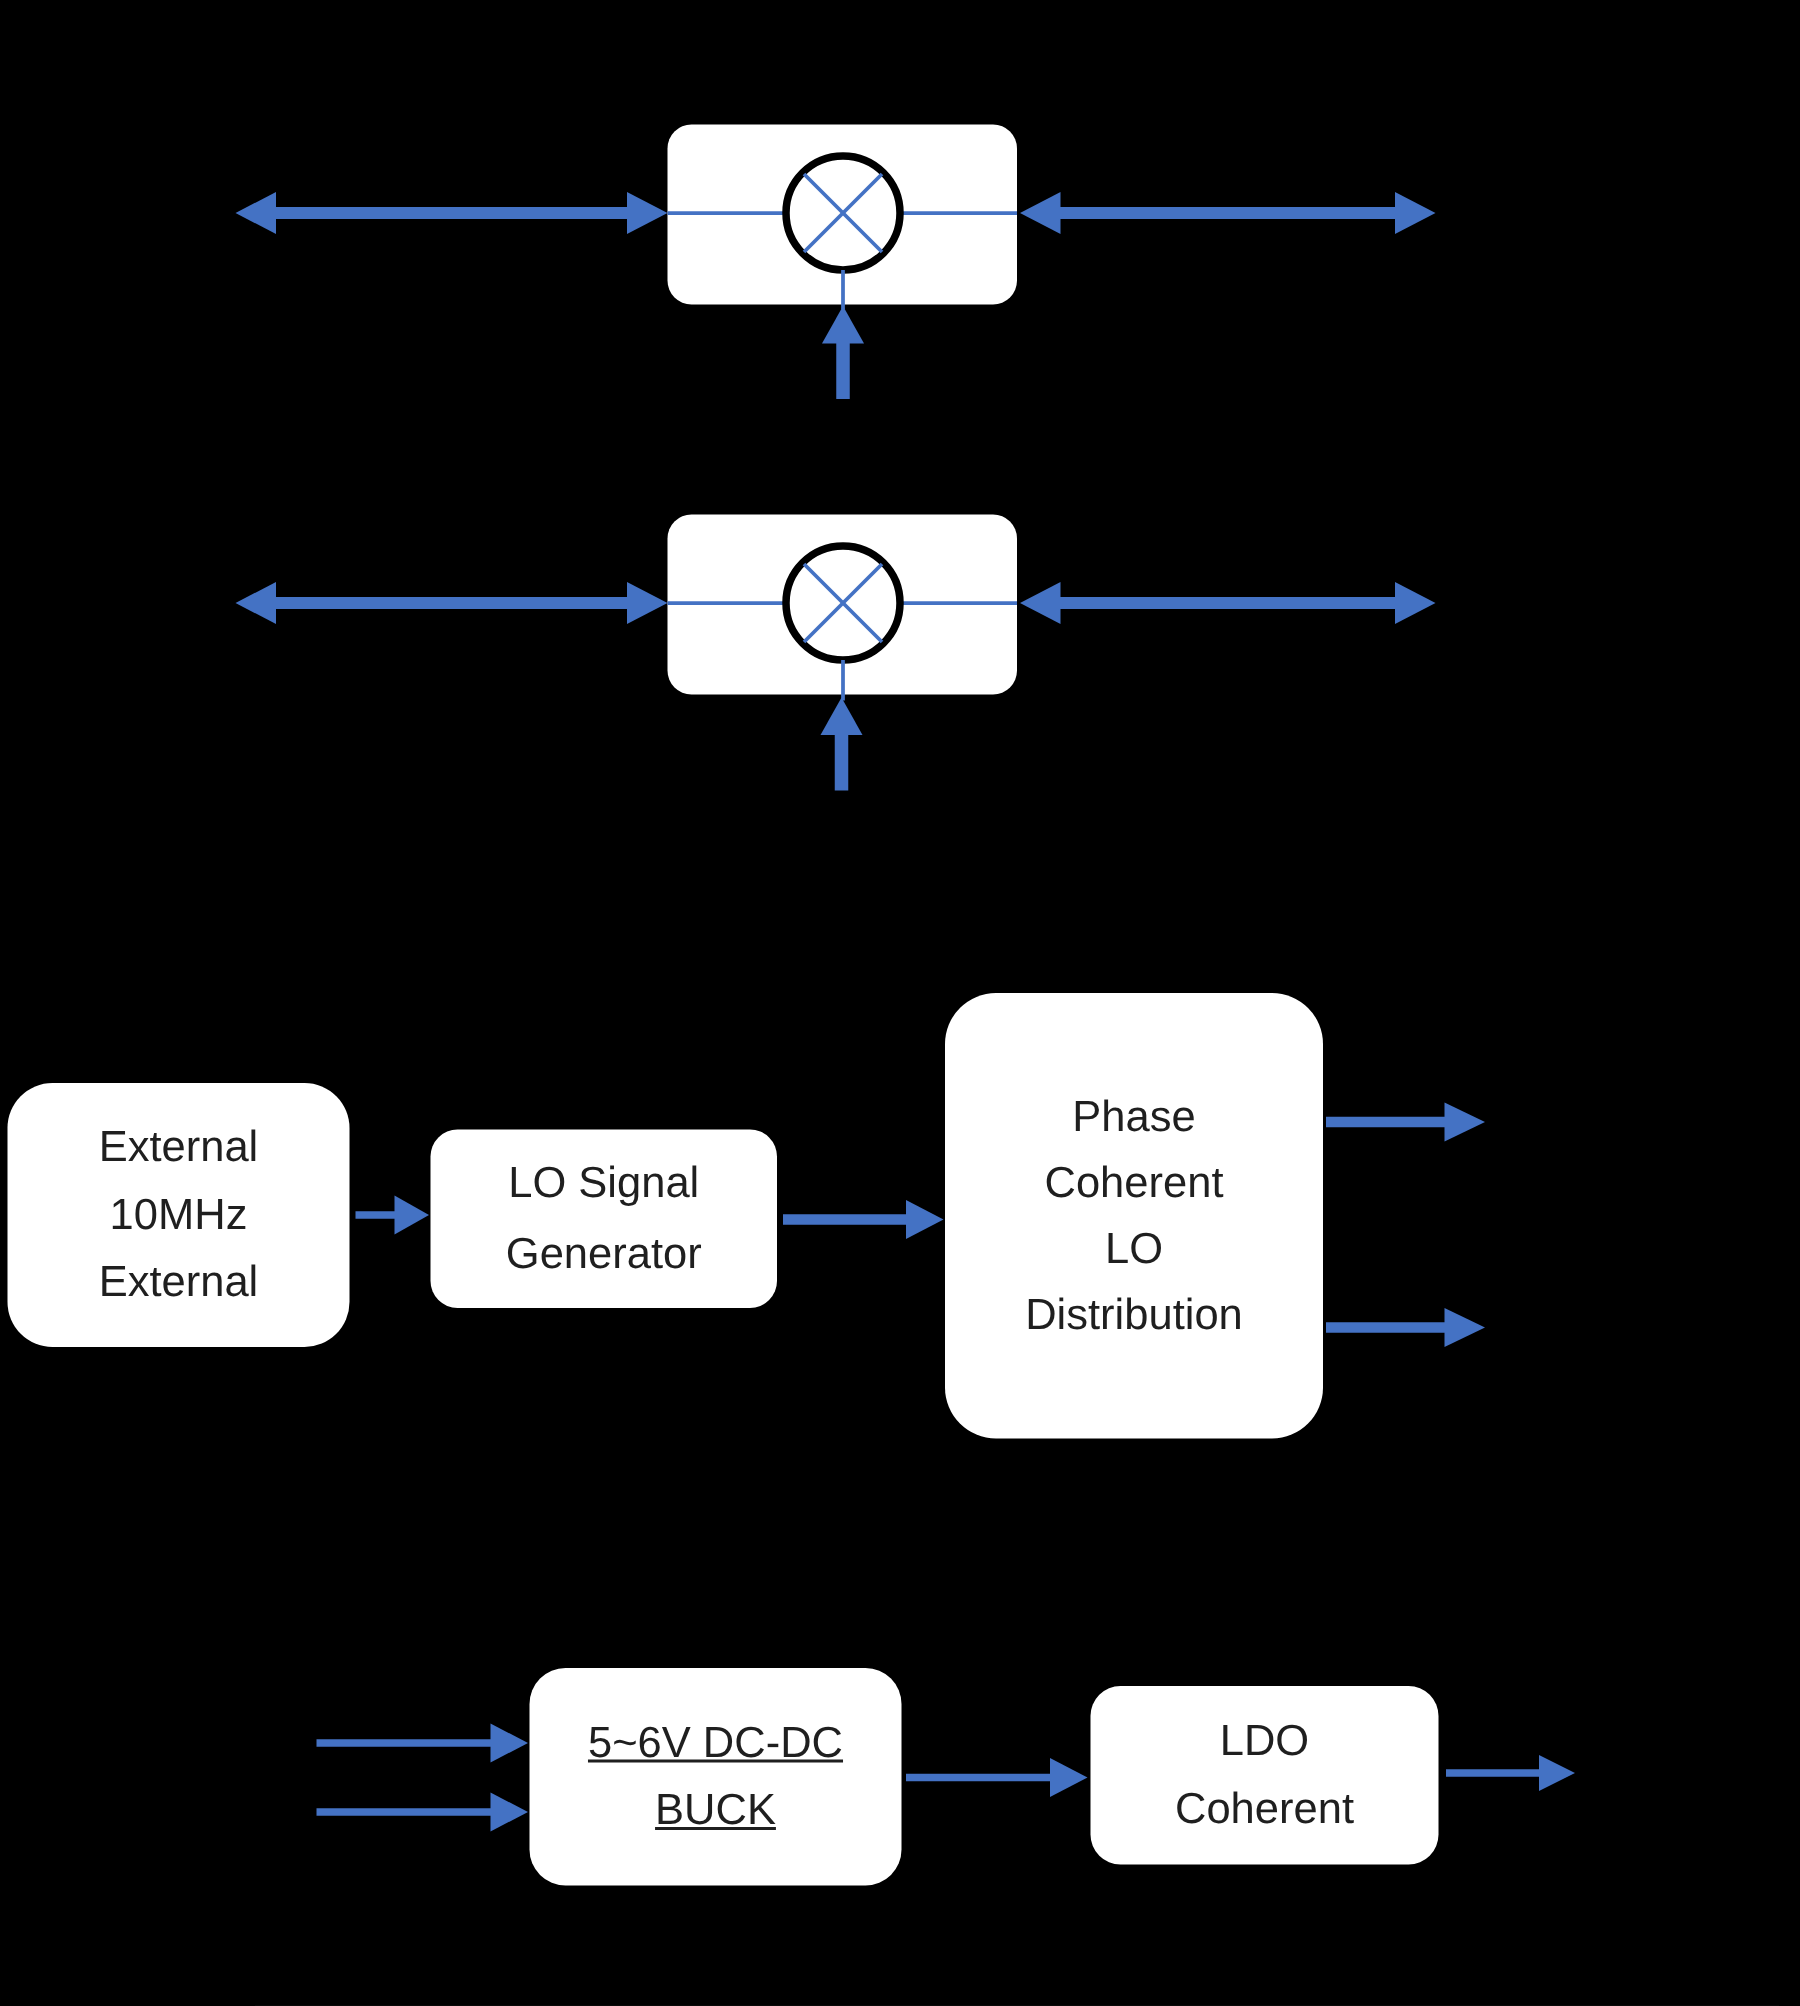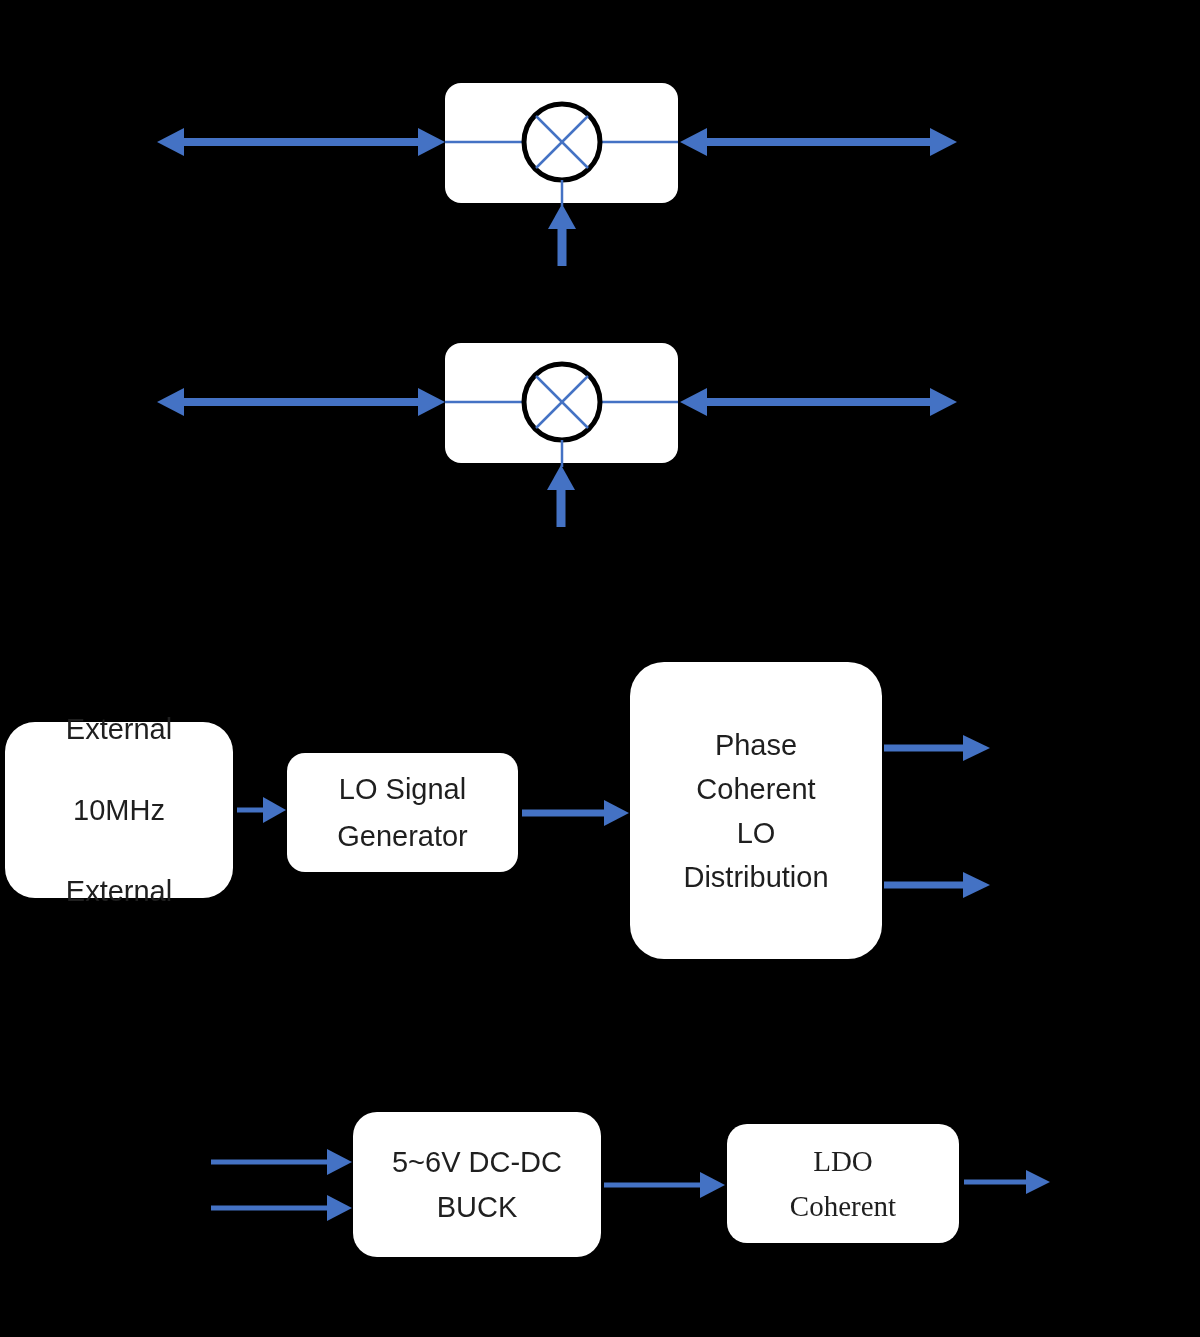--- a/index.html
+++ b/index.html
@@ -27,25 +27,25 @@
   .block{
     position:absolute;
     background:var(--box-fill);
     color:var(--text);
     display:flex;flex-direction:column;align-items:center;justify-content:center;
     text-align:center;
     font-size:29px;
     line-height:45px;
   }
   .block span{display:block;white-space:nowrap;}
-  #blk-external{left:5px;top:722px;width:228px;height:176px;border-radius:30px;gap:36px;}
+  #blk-external{left:5px;top:722px;width:228px;height:176px;border-radius:30px;}
   #blk-losg{left:287px;top:753px;width:231px;height:119px;border-radius:18px;line-height:47px;}
   #blk-dist{left:630px;top:662px;width:252px;height:297px;border-radius:34px;line-height:44px;}
-  #blk-buck{left:353px;top:1112px;width:248px;height:145px;border-radius:24px;}
-  #blk-ldo{left:727px;top:1124px;width:232px;height:119px;border-radius:20px;font-family:Liberation Serif, serif;}
+  #blk-buck{left:353px;top:1112px;width:248px;height:145px;border-radius:24px;text-decoration:underline;}
+  #blk-ldo{left:727px;top:1124px;width:232px;height:119px;border-radius:20px;}
 </style>
 </head>
 <body>
 
 <div class="canvas">
 
   <svg class="layer" viewBox="0 0 1200 1337">
 
     <g>
       <rect class="mixer-box" x="445" y="83" width="233" height="120" rx="16"></rect>

